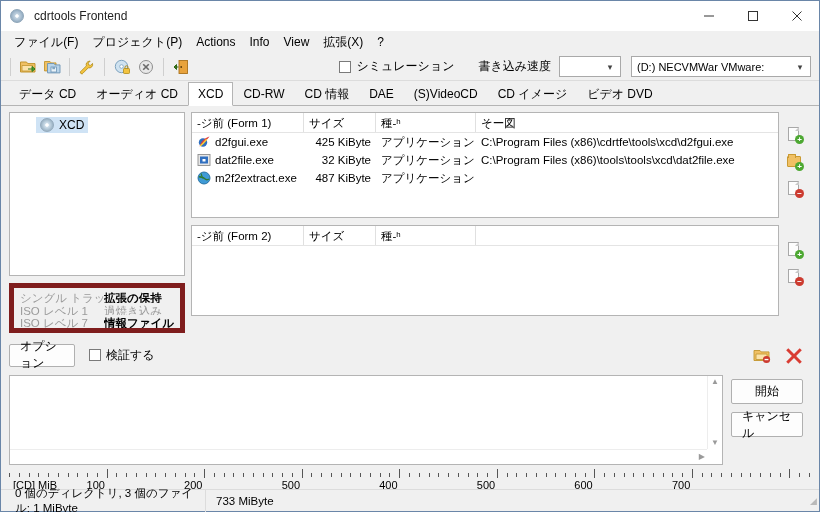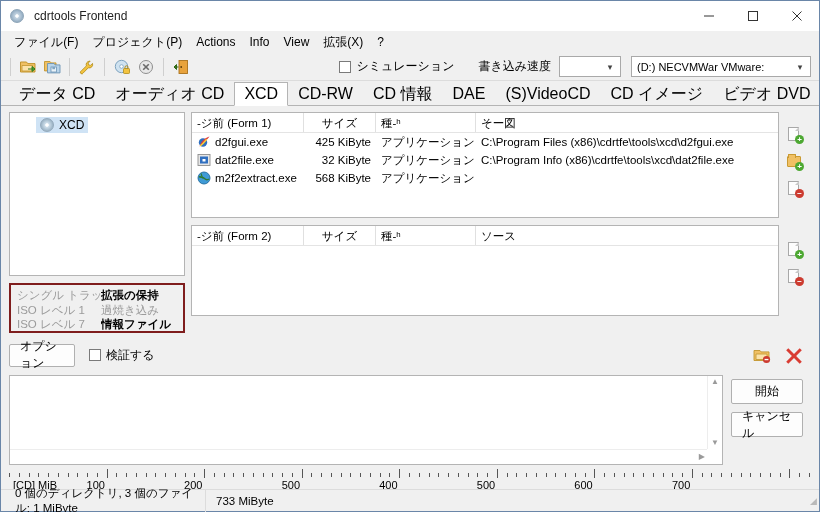--- a/index.html
+++ b/index.html
@@ -90,21 +90,21 @@
     height: 25px; flex: 0 0 25px;
     background: #f0f0f0;
     display: flex; align-items: flex-end;
     padding-left: 8px;
     border-bottom: 1px solid #b4b4b4;
     position: relative; z-index: 2;
   }
   .tab {
     height: 22px; padding: 0 9px;
     display: flex; align-items: center;
-    font-size: 16px;
+    font-size: 12px;
     border: 1px solid transparent;
     white-space: nowrap;
   }
   .tab.sel {
     background: #fff;
     border: 1px solid #b4b4b4;
     border-bottom: 1px solid #fff;
     height: 24px;
     margin-bottom: -1px;
   }
@@ -127,21 +127,21 @@
     background: #cfe3f5;
   }
   .tree-node .disc-ic {
     width: 14px; height: 14px; border-radius: 50%;
     background: radial-gradient(circle at 50% 50%, #ffffff 0 18%, #d4e3ee 20%, #a5bccd 62%, #8aa3b6 100%);
     border: 1px solid #93a9bb;
   }
   .tree-node span { font-size: 12px; }
   .optionbox {
     margin-top: 7px; height: 50px;
-    background: #f0f0f0; border: 2px solid #7f1d1d;
+    background: #f0f0f0; border: 5px solid #7f1d1d;
     padding: 3px 0 0 6px;
     display: flex;
   }
   .optcol { display: flex; flex-direction: column; gap: 1px; }
   .optcol.c1 { width: 84px; }
   .opt {
     font-size: 11.5px; line-height: 15px; white-space: nowrap;
     overflow: hidden;
   }
   .opt.dim { color: #9b9b9b; }
@@ -154,21 +154,21 @@
   }
   .lv1 { height: 106px; }
   .lv2 { height: 91px; }
   .lv-head { display: flex; height: 20px; border-bottom: 1px solid #e4e4e4; }
   .lv-head .col {
     font-size: 11.5px; padding: 3px 5px 0 5px;
     border-right: 1px solid #e0e0e0;
     white-space: nowrap; overflow: hidden;
   }
   .col-name { width: 112px; }
-  .col-size { width: 72px; text-align: center; }
+  .col-size { width: 72px; text-align: left; }
   .col-type { width: 100px; }
   .col-src { flex: 1 1 auto; border-right: none !important; }
   .lv-row { display: flex; height: 18px; align-items: center; }
   .lv-row .cell {
     font-size: 11.5px; padding: 0 5px; white-space: nowrap; overflow: hidden;
   }
   .cell-name { width: 112px; display: flex; align-items: center; gap: 4px; }
   .cell-size { width: 72px; text-align: right; }
   .cell-type { width: 100px; }
   .cell-src { flex: 1 1 auto; }
@@ -444,35 +444,35 @@
                   <svg width="14" height="14" viewBox="0 0 14 14">
                     <rect x="1" y="1.5" width="12" height="11" fill="#e6e6e6" stroke="#8e8e8e" stroke-width="0.9"></rect>
                     <rect x="3" y="3.5" width="8" height="7" fill="#2f6fc0"></rect>
                     <rect x="5.5" y="6" width="3" height="2.5" fill="#ffffff"></rect>
                   </svg>
                 </span>
                 <span>dat2file.exe</span>
               </div>
               <div class="cell cell-size">32 KiByte</div>
               <div class="cell cell-type">アプリケーション</div>
-              <div class="cell cell-src">C:\Program Info (x86)\cdrtfe\tools\xcd\dat2file.exe</div>
+              <div class="cell cell-src">C:\Program Files (x86)\tools\tools\xcd\dat2file.exe</div>
             </div>
 
             <div class="lv-row">
               <div class="cell cell-name">
                 <span class="fi">
                   <svg width="14" height="14" viewBox="0 0 14 14">
                     <circle cx="7" cy="7" r="6" fill="#3f9ad6" stroke="#1f6b9e" stroke-width="0.9"></circle>
                     <path d="M2 5.5c2 1 4 .5 5.5 2s3 1.5 4.5.5" stroke="#2f7a2f" stroke-width="1.4" fill="none"></path>
                     <path d="M4 2.5c1 2 .5 3.5 2 4.5" stroke="#2f7a2f" stroke-width="1.2" fill="none"></path>
                   </svg>
                 </span>
                 <span>m2f2extract.exe</span>
               </div>
-              <div class="cell cell-size">568 KiByte</div>
+              <div class="cell cell-size">487 KiByte</div>
               <div class="cell cell-type">アプリケーション</div>
             </div>
           </div>
 
           <div class="btncol">
             <div class="icn-btn">
               <span class="doc"></span>
                 <span class="badge add">+</span>
             </div>
             <div class="icn-btn">
@@ -487,21 +487,20 @@
         </div>
 
         <div class="vgap"></div>
 
         <div class="listwrap">
           <div class="listview lv2">
             <div class="lv-head">
               <div class="col col-name">-ジ前 (Form 2)</div>
               <div class="col col-size">サイズ</div>
               <div class="col col-type">種-ʰ</div>
-              <div class="col col-src">ソース</div>
             </div>
           </div>
 
           <div class="btncol c2">
             <div class="icn-btn">
               <span class="doc"></span>
                 <span class="badge add">+</span>
             </div>
             <div class="icn-btn">
               <span class="doc"></span>

